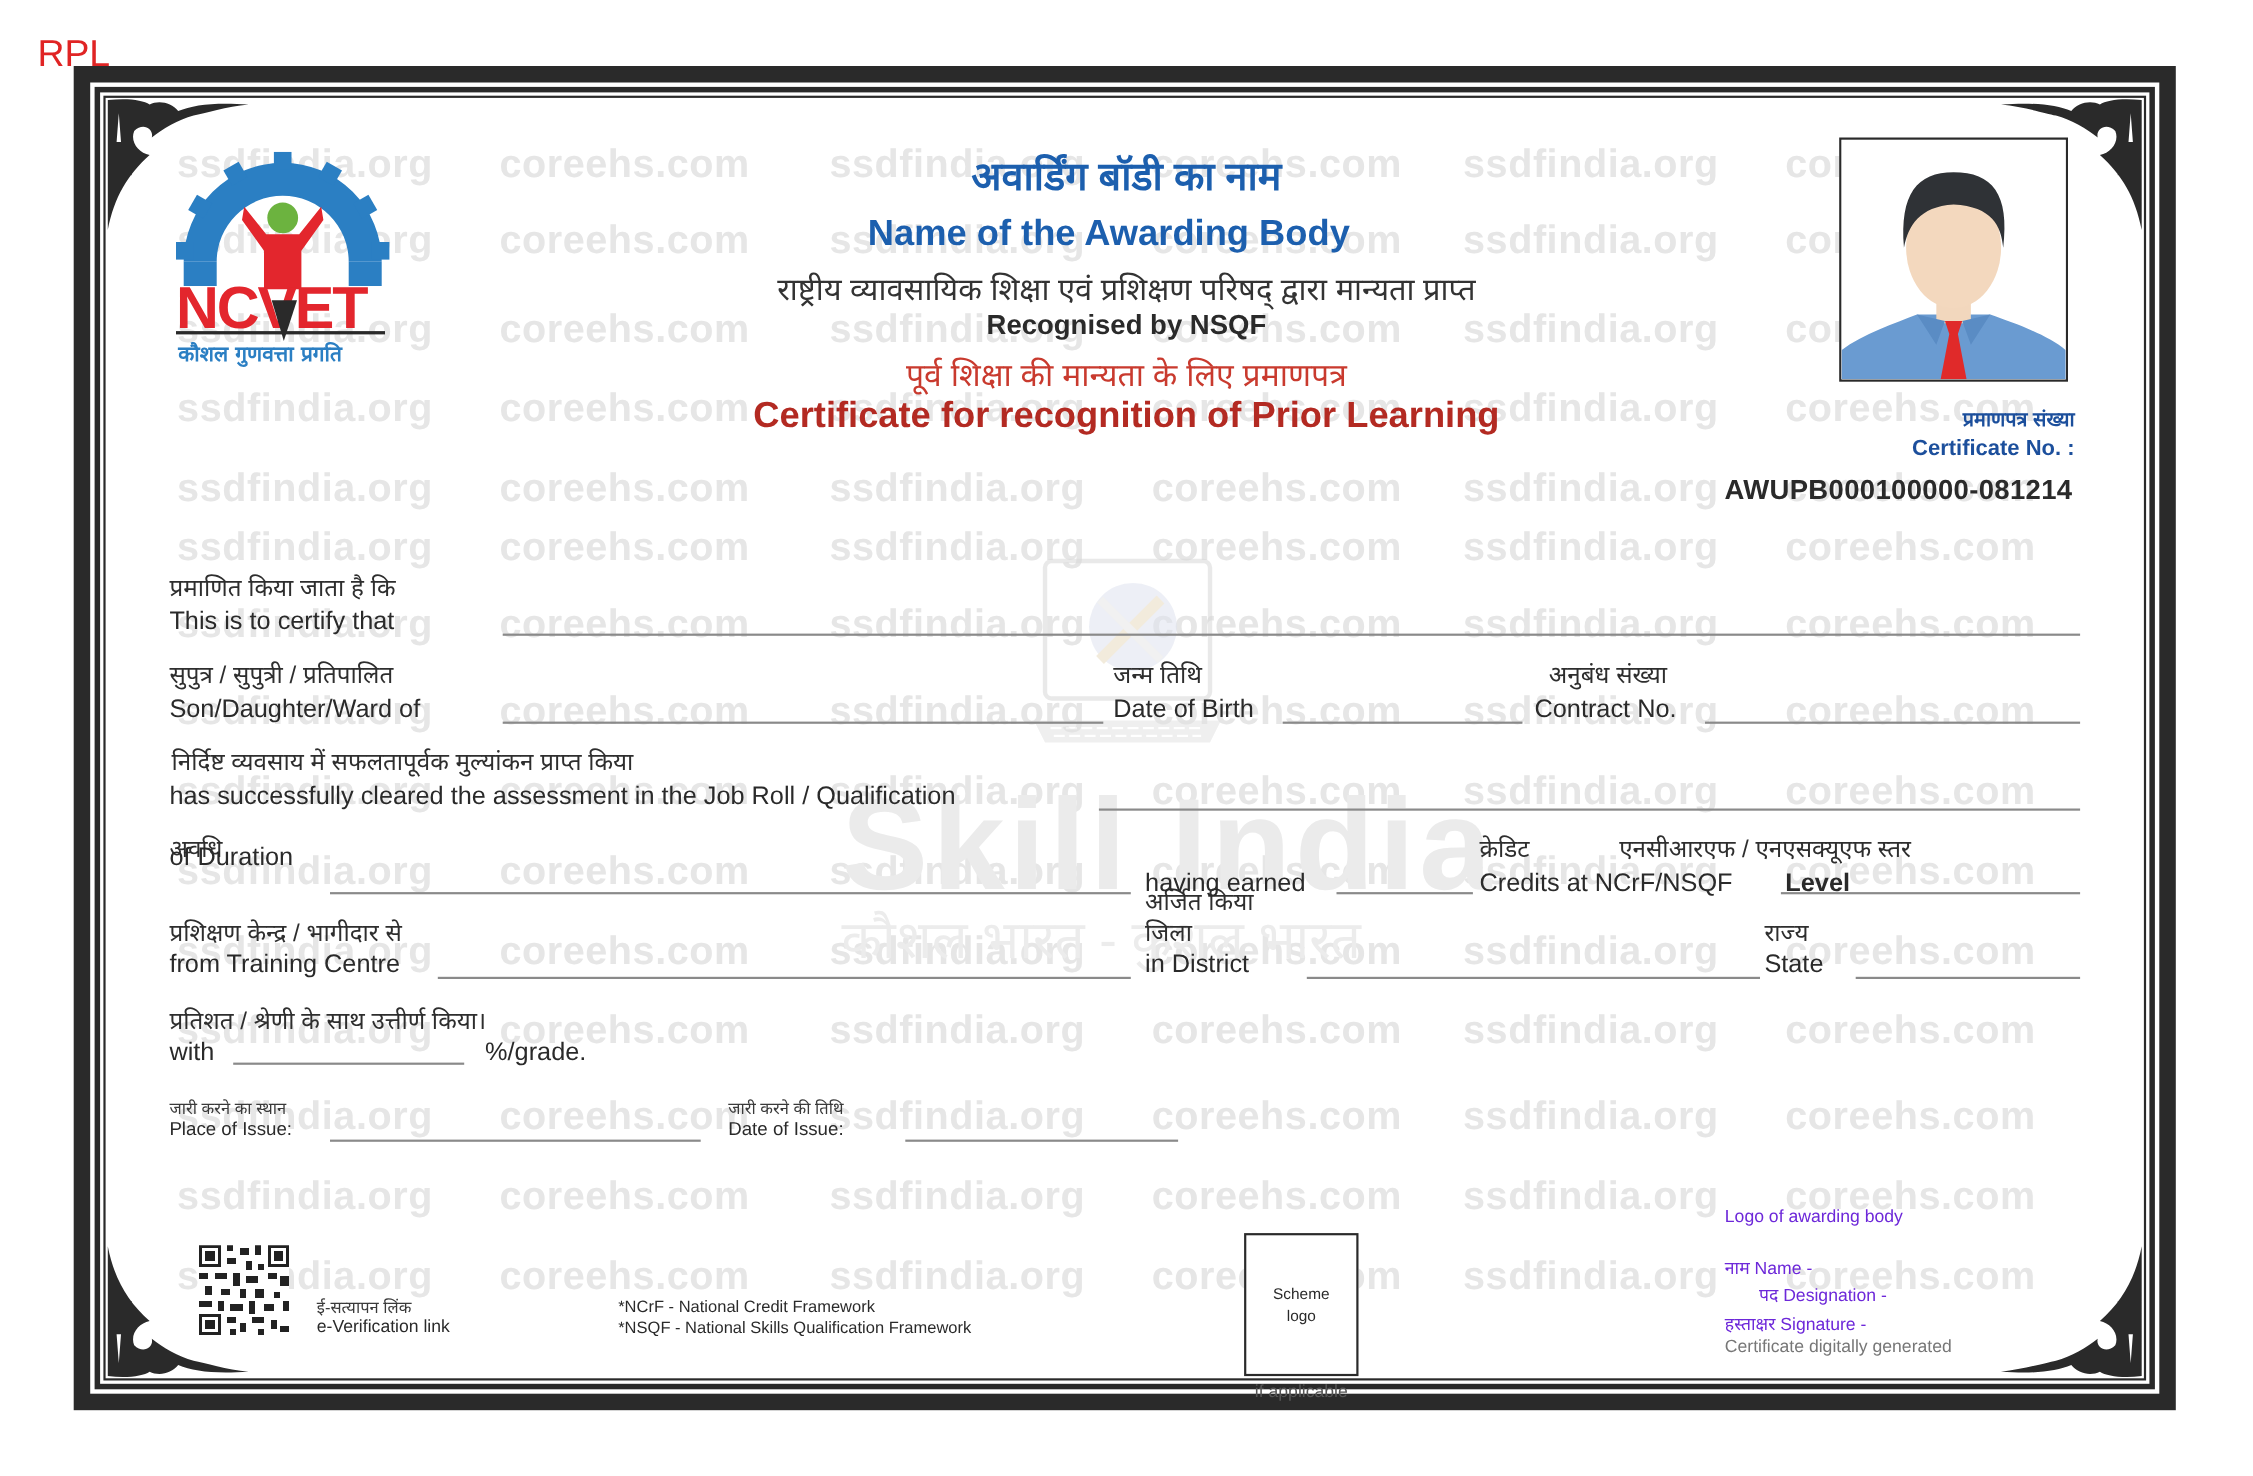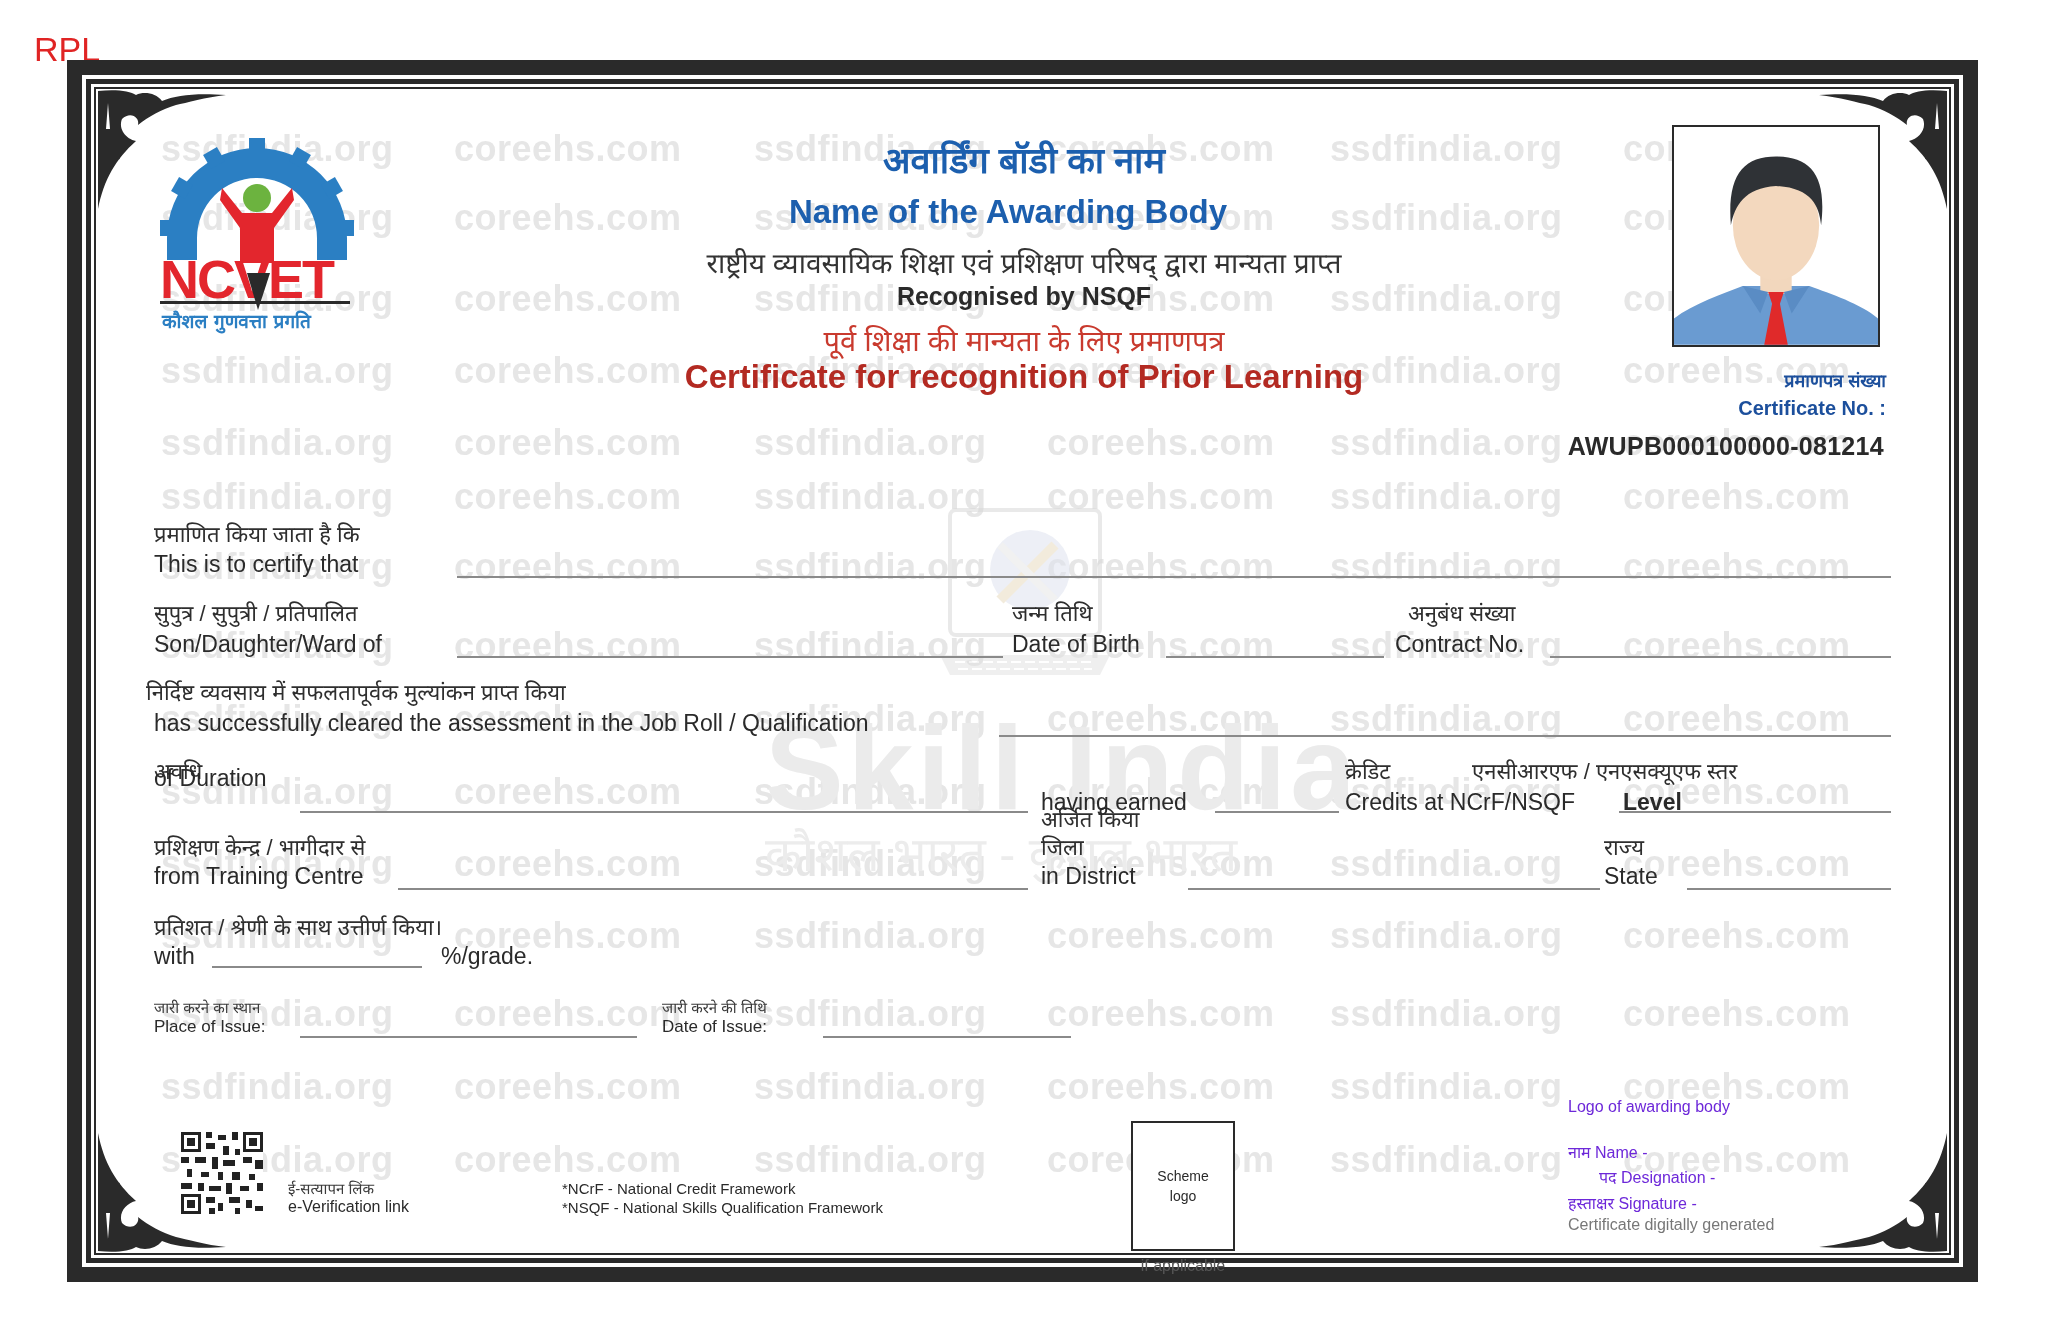--- a/index.html
+++ b/index.html
@@ -261,21 +261,21 @@
 <div class="line" style="left:457px;top:656px;width:546px;"></div>
 
 <div class="abs content lbl-hi" style="left:1012px;top:597px;">जन्म तिथि</div>
 <div class="abs content lbl-en" style="left:1012px;top:631px;">Date of Birth</div>
 <div class="line" style="left:1166px;top:656px;width:218px;"></div>
 
 <div class="abs content lbl-hi" style="left:1395px;top:597px;margin-left:13px;">अनुबंध संख्या</div>
 <div class="abs content lbl-en" style="left:1395px;top:631px;">Contract No.</div>
 <div class="line" style="left:1550px;top:656px;width:341px;"></div>
 
-<div class="abs content lbl-hi" style="left:146px;top:676px;text-align:right;">निर्दिष्ट व्यवसाय में सफलतापूर्वक मुल्यांकन प्राप्त किया</div>
+<div class="abs content lbl-hi" style="left:156px;top:676px;text-align:right;">निर्दिष्ट व्यवसाय में सफलतापूर्वक मुल्यांकन प्राप्त किया</div>
 <div class="abs content lbl-en" style="left:154px;top:710px;">has successfully cleared the assessment in the Job Roll / Qualification</div>
 <div class="line" style="left:999px;top:735px;width:892px;"></div>
 
 <div class="abs content lbl-hi" style="left:154px;top:755px;">अवधि</div>
 <div class="abs content lbl-en" style="left:154px;top:765px;">of Duration</div>
 <div class="line" style="left:300px;top:811px;width:728px;"></div>
 
 <div class="abs content lbl-hi" style="left:1041px;top:771px;margin-top:32px;">अर्जित किया</div>
 <div class="abs content lbl-en" style="left:1041px;top:789px;">having earned</div>
 <div class="line" style="left:1215px;top:811px;width:124px;"></div>

